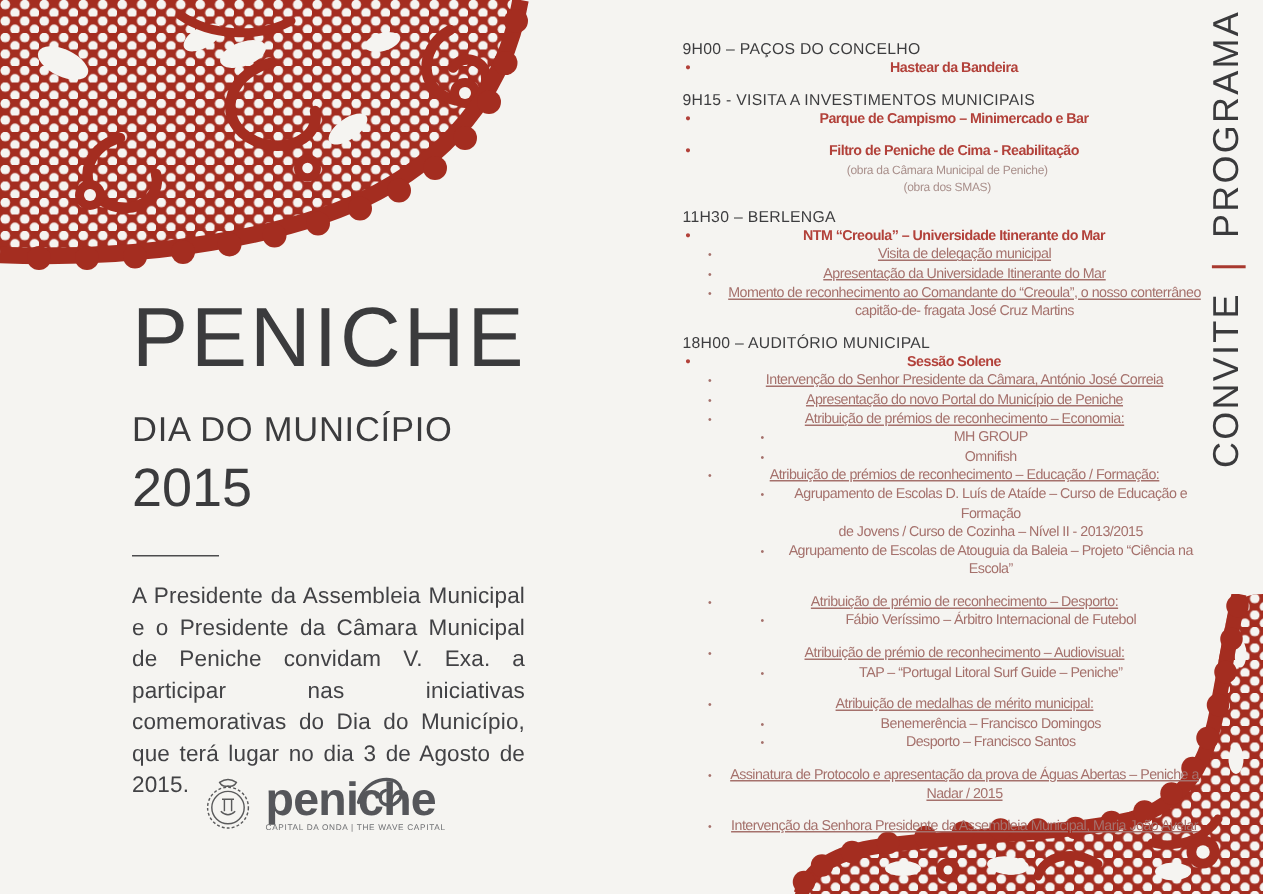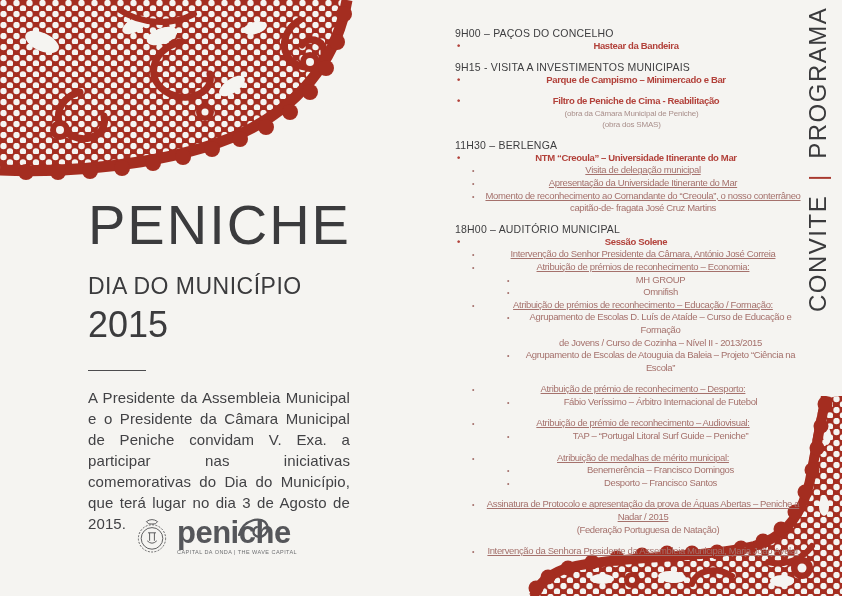--- a/index.html
+++ b/index.html
@@ -205,36 +205,36 @@
         <div class="li b1">NTM “Creoula” – Universidade Itinerante do Mar</div>
         <div class="li b2">Visita de delegação municipal</div>
         <div class="li b2">Apresentação da Universidade Itinerante do Mar</div>
         <div class="li b2">Momento de reconhecimento ao Comandante do “Creoula”, o nosso conterrâneo</div>
         <div class="li b2c">capitão-de- fragata José Cruz Martins</div>
       </div>
       <div class="section">
         <div class="sec-h">18H00 – AUDITÓRIO MUNICIPAL</div>
         <div class="li b1">Sessão Solene</div>
         <div class="li b2">Intervenção do Senhor Presidente da Câmara, António José Correia</div>
+        <div class="li b2">Apresentação do novo Portal do Município de Peniche</div>
         <div class="li b2">Atribuição de prémios de reconhecimento – Economia:</div>
         <div class="li b3">MH GROUP</div>
         <div class="li b3">Omnifish</div>
         <div class="li b2">Atribuição de prémios de reconhecimento – Educação / Formação:</div>
         <div class="li b3">Agrupamento de Escolas D. Luís de Ataíde – Curso de Educação e Formação</div>
         <div class="li b3c">de Jovens / Curso de Cozinha – Nível II - 2013/2015</div>
         <div class="li b3">Agrupamento de Escolas de Atouguia da Baleia – Projeto “Ciência na Escola”</div>
         <div class="li b2 gap">Atribuição de prémio de reconhecimento – Desporto:</div>
         <div class="li b3">Fábio Veríssimo – Árbitro Internacional de Futebol</div>
         <div class="li b2 gap">Atribuição de prémio de reconhecimento – Audiovisual:</div>
         <div class="li b3">TAP – “Portugal Litoral Surf Guide – Peniche”</div>
         <div class="li b2 gap">Atribuição de medalhas de mérito municipal:</div>
         <div class="li b3">Benemerência – Francisco Domingos</div>
         <div class="li b3">Desporto – Francisco Santos</div>
         <div class="li b2 gap">Assinatura de Protocolo e apresentação da prova de Águas Abertas – Peniche a Nadar / 2015</div>
-        <div class="li n2">(Federação Portuguesa de Natação)</div>
         <div class="li b2 gap">Intervenção da Senhora Presidente da Assembleia Municipal, Maria João Avelar</div>
       </div>
     </div>
 
   <div class="vertical-label">
     <span>CONVITE</span>
     <span class="sep">|</span>
     <span>PROGRAMA</span>
   </div>
 

